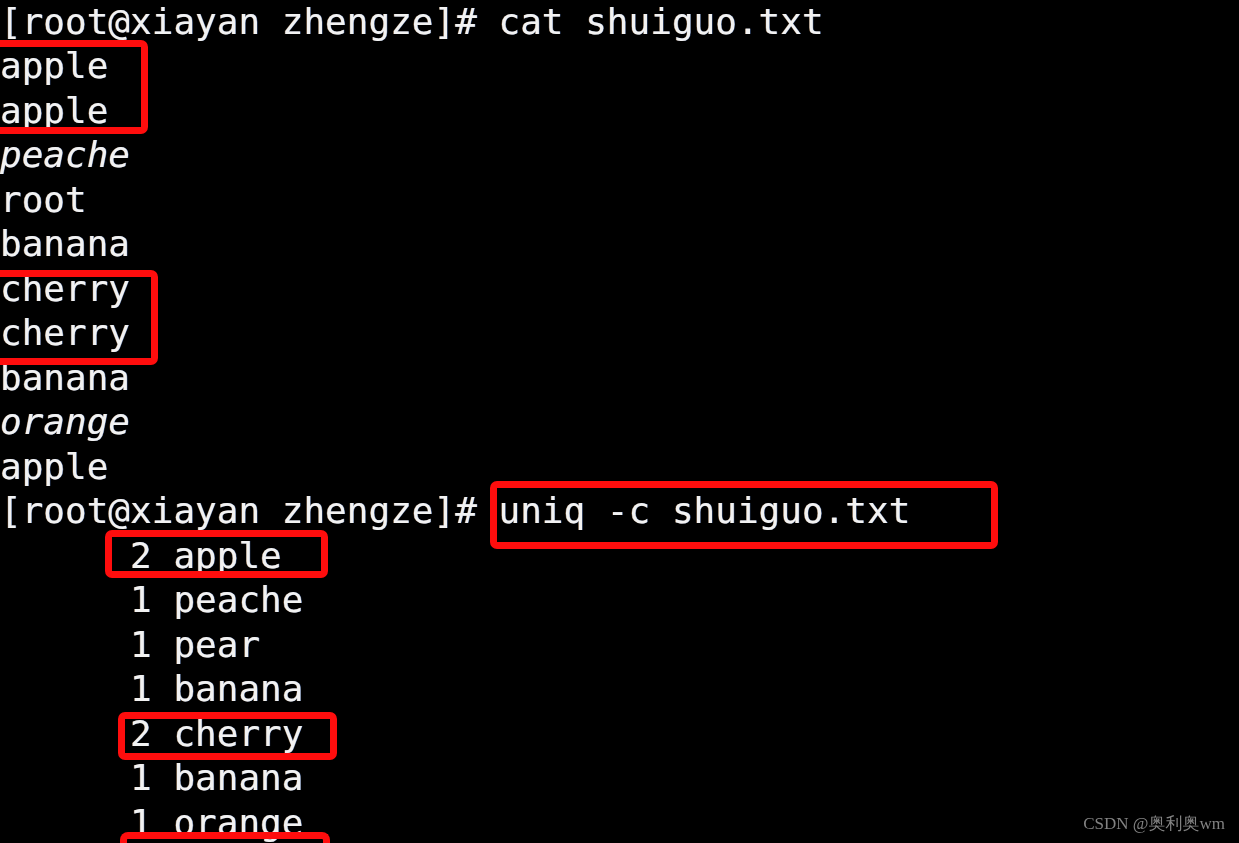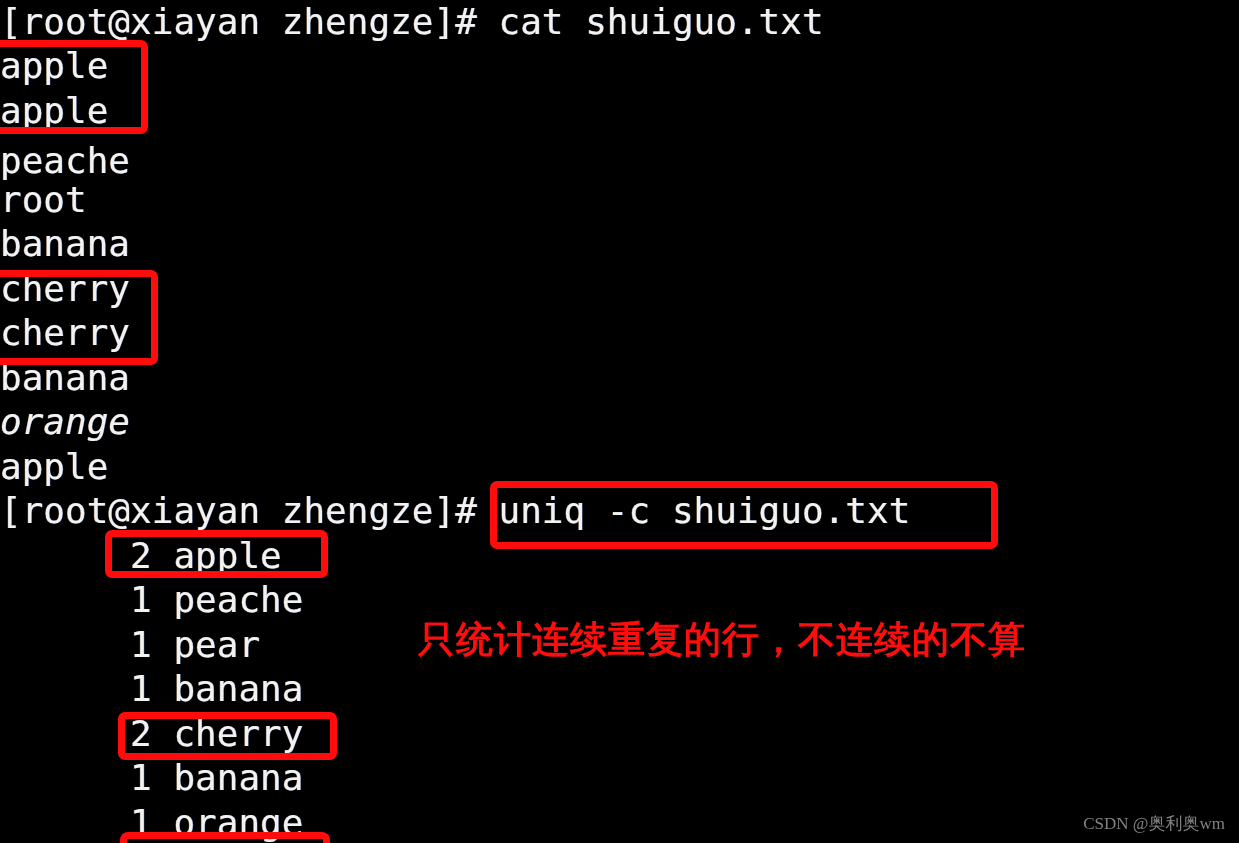--- a/index.html
+++ b/index.html
@@ -74,21 +74,21 @@
 </style>
 </head>
 <body>
 
 <div id="screen">
 
   <div id="term-lines">
       <div class="term-line" style="top: 0px;">[root@xiayan zhengze]# cat shuiguo.txt</div>
       <div class="term-line" style="top: 44px;">apple</div>
       <div class="term-line" style="top: 89px;">apple</div>
-      <div class="term-line" style="top: 139px;">peache</div>
+      <div class="term-line" style="top: 133px; font-style: italic;">peache</div>
       <div class="term-line" style="top: 178px;">root</div>
       <div class="term-line" style="top: 222px;">banana</div>
       <div class="term-line" style="top: 267px;">cherry</div>
       <div class="term-line" style="top: 311px;">cherry</div>
       <div class="term-line" style="top: 356px;">banana</div>
       <div class="term-line" style="top: 400px; font-style: italic;">orange</div>
       <div class="term-line" style="top: 445px;">apple</div>
       <div class="term-line" style="top: 489px; text-align: center;">[root@xiayan zhengze]# uniq -c shuiguo.txt</div>
       <div class="term-line" style="top: 534px;">      2 apple</div>
       <div class="term-line" style="top: 578px;">      1 peache</div>
@@ -101,17 +101,16 @@
 
   <div id="anno-boxes">
       <div class="anno-box" style="left: -8px; top: 40px; width: 156px; height: 94px; border-color: rgb(255, 13, 13);"></div>
       <div class="anno-box" style="left: -8px; top: 270px; width: 166px; height: 95px; border-color: rgb(255, 13, 13);"></div>
       <div class="anno-box" style="left: 490px; top: 481px; width: 508px; height: 68px; border-color: rgb(255, 13, 13);"></div>
       <div class="anno-box" style="left: 105px; top: 530px; width: 223px; height: 48px; border-color: rgb(255, 13, 13);"></div>
       <div class="anno-box" style="left: 118px; top: 712px; width: 219px; height: 48px; border-color: rgb(255, 13, 13);"></div>
       <div class="anno-box partial" style="left: 120px; top: 832px; width: 210px; height: 20px; border-color: rgb(255, 13, 13);"></div>
     </div>
 
-  <div class="anno-text" id="anno-note" style="left: 418px; top: 618px; color: rgb(255, 13, 13);">只统计连续重复的行，不连续的不算</div>
 
   <div class="watermark">CSDN @奥利奥wm</div>
 
 </div>
 
 </body></html>

